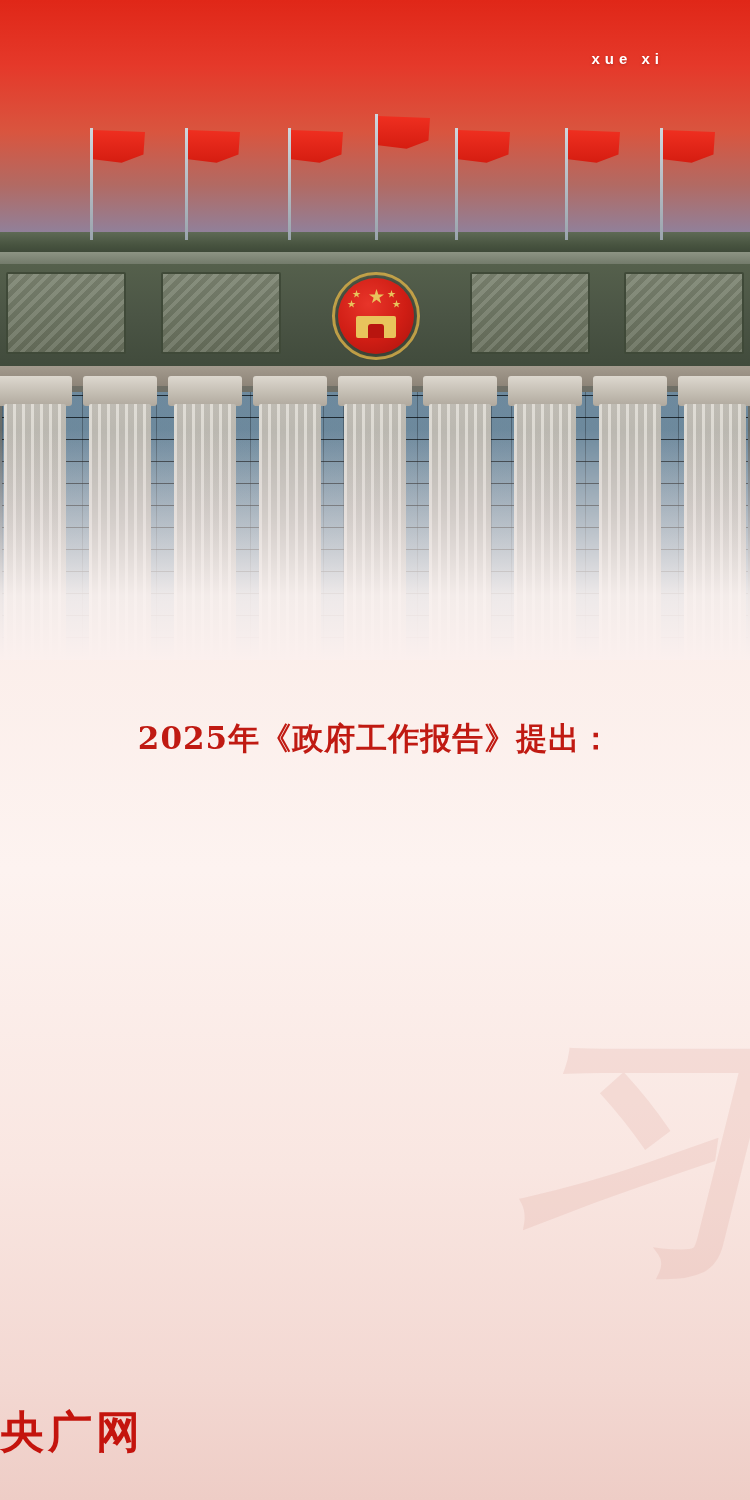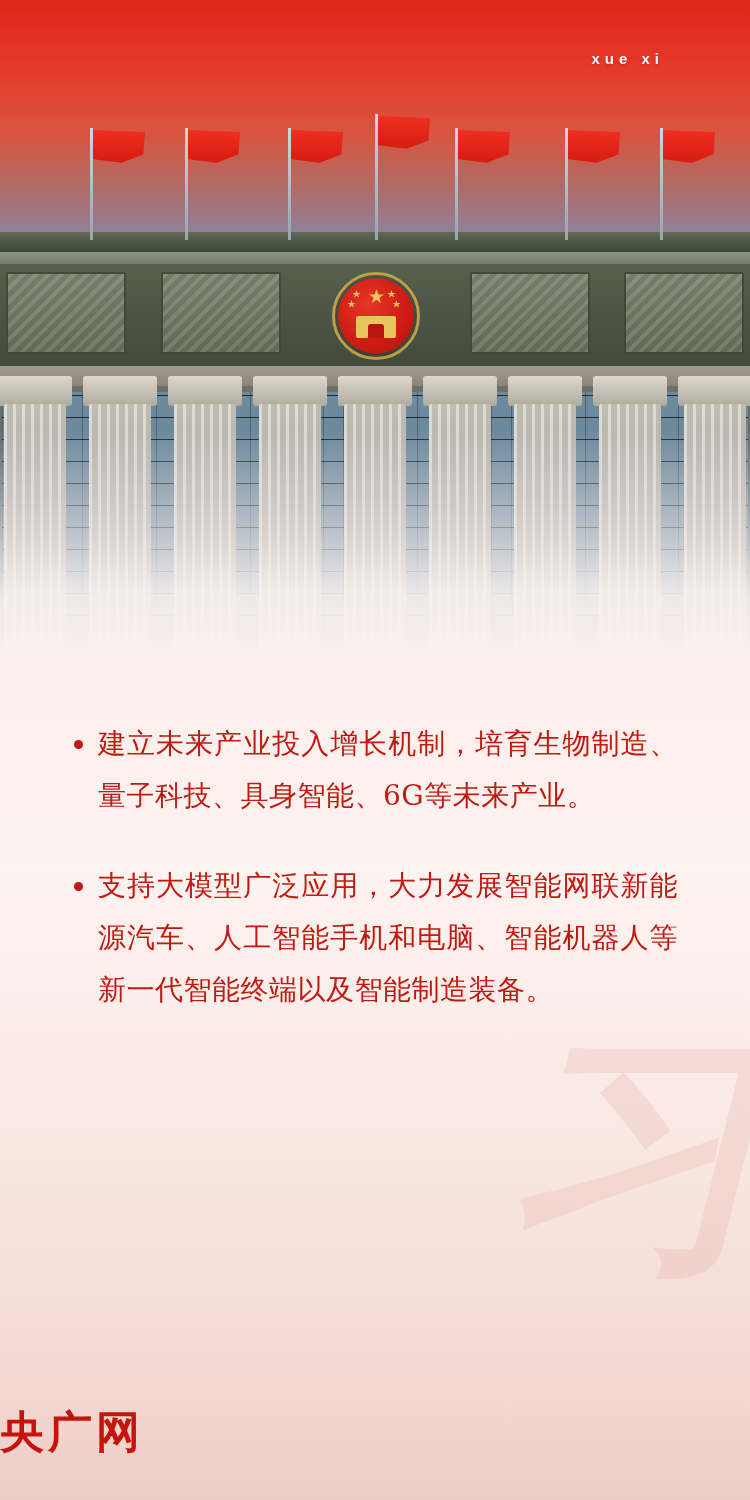--- a/index.html
+++ b/index.html
@@ -485,23 +485,20 @@
     <div class="hero-fade"></div>
   </div>
 
   <div class="brand">
     <div class="brand-pinyin">xue xi</div>
   </div>
 
   <div class="watermark">习</div>
 
   <div class="content">
-    <ul class="bullets">
-      <li class="bullet">建立未来产业投入增长机制，培育生物制造、量子科技、具身智能、6G等未来产业。</li>
-      <li class="bullet">支持大模型广泛应用，大力发展智能网联新能源汽车、人工智能手机和电脑、智能机器人等新一代智能终端以及智能制造装备。</li>
-    </ul>
+    <h1 class="headline">2025年《政府工作报告》提出：</h1>
   </div>
 
   <div class="footer">
     <span class="logo">央广网</span>
   </div>
 
 </div>
 
 </body></html>

